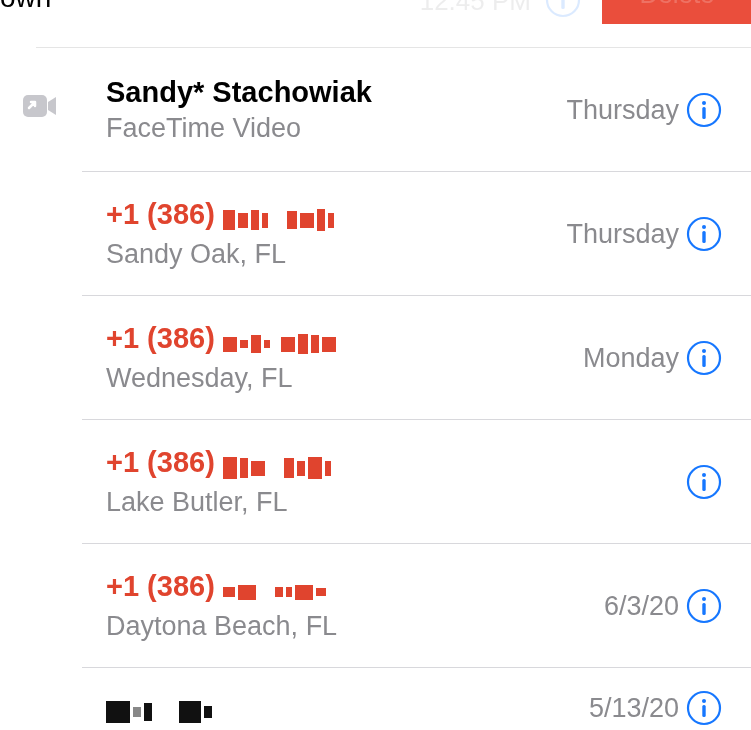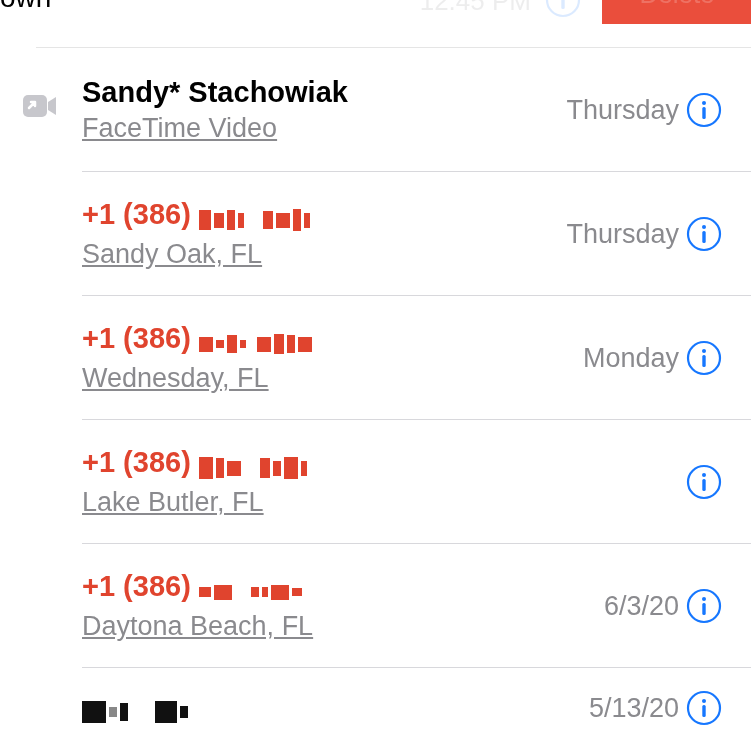--- a/index.html
+++ b/index.html
@@ -58,21 +58,21 @@
     font-weight: 400;
     overflow: hidden;
   }
   .call-list {
     list-style: none;
   }
   .call-row {
     display: flex;
     align-items: center;
     height: 124px;
-    padding-left: 82px;
+    padding-left: 106px;
     padding-right: 20px;
     position: relative;
   }
   .call-row .divider {
     position: absolute;
     left: 82px;
     right: 0;
     bottom: 0;
     height: 1px;
     background: #d8d8dc;
@@ -107,21 +107,20 @@
     font-weight: 700;
   }
   .primary.blackish {
     color: #111;
   }
   .secondary {
     font-size: 27px;
     color: #8a8a8e;
     margin-top: 4px;
     white-space: nowrap;
-    text-decoration: underline;
   }
   .right-col {
     display: flex;
     align-items: center;
     gap: 6px;
     padding-right: 8px;
   }
   .timestamp {
     font-size: 27px;
     color: #8a8a8e;

